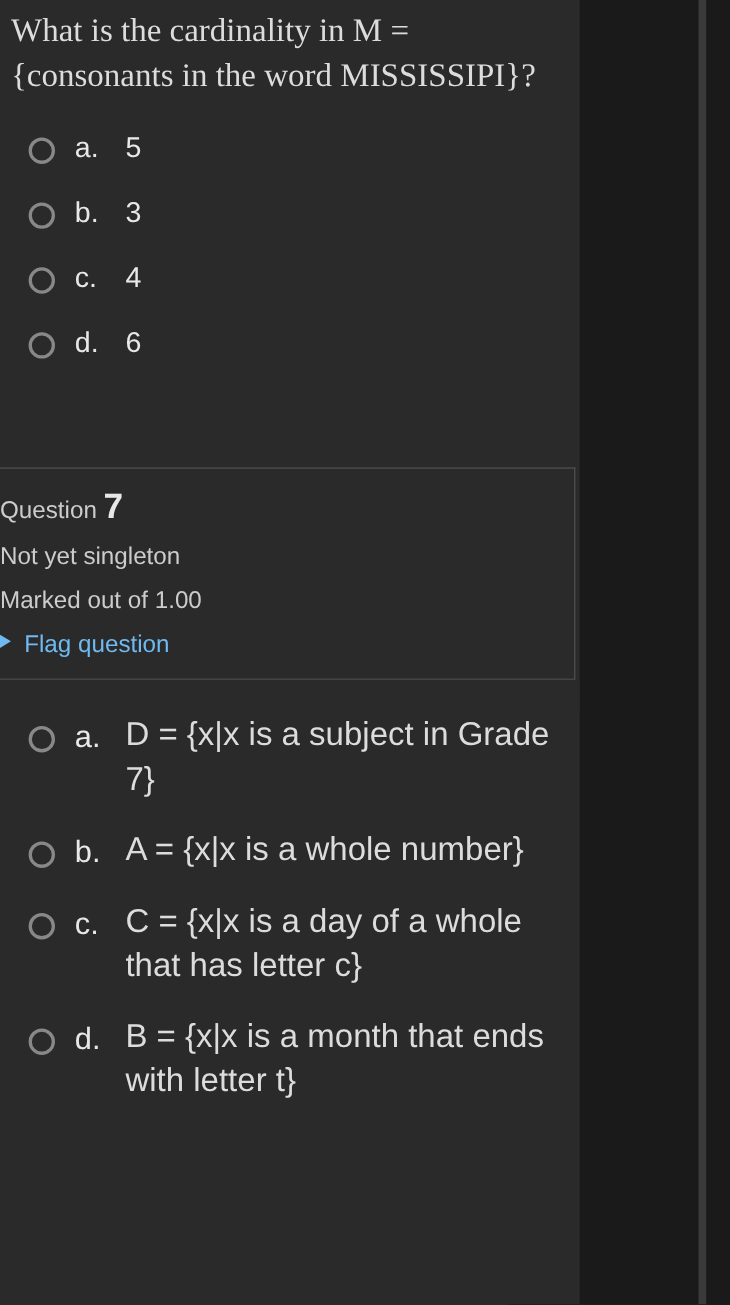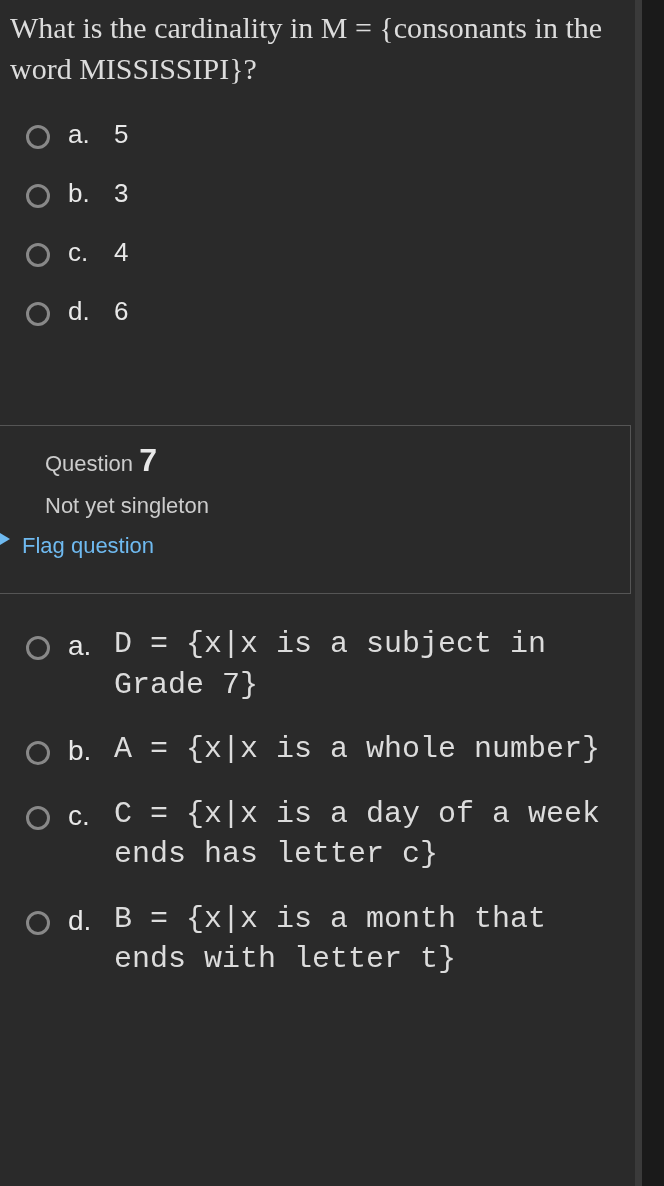--- a/index.html
+++ b/index.html
@@ -6,21 +6,21 @@
   body {
     background: #1a1a1a;
     color: #e0e0e0;
     font-family: Georgia, 'Times New Roman', serif;
     width: 664px;
     height: 1186px;
     overflow: hidden;
     position: relative;
   }
   .content-strip {
-    width: 635px;
+    width: 527px;
     background: #2a2a2a;
     min-height: 100%;
   }
   .right-gutter {
     position: absolute;
     top: 0;
     right: 0;
     width: 29px;
     height: 100%;
     background: #1a1a1a;
@@ -71,55 +71,55 @@
   .opt-letter.big {
     font-size: 28px;
     margin-top: 6px;
   }
   .opt-text {
     font-family: Arial, Helvetica, sans-serif;
     font-size: 26px;
     color: #e8e8e8;
   }
   .opt-text.big {
-    font-family: Liberation Mono, monospace;
+    font-family: Liberation Sans, sans-serif;
     font-size: 30px;
     line-height: 1.35;
     color: #dcdcdc;
   }
   .gap {
     height: 30px;
     background: #2a2a2a;
   }
   .info-box {
     border: 1px solid #555;
     border-left: none;
     margin-right: 4px;
     padding: 16px 14px 18px 0;
     font-family: Arial, Helvetica, sans-serif;
     color: #ccc;
   }
   .info-line {
     margin-bottom: 14px;
     font-size: 22px;
-    padding-left: 45px;
   }
   .qnum-line { font-size: 22px; color:#ccc; }
   .qnum {
     font-size: 32px;
     font-weight: bold;
     color: #e8e8e8;
   }
   .flag-line {
     display: flex;
+    align-items: center;
     gap: 8px;
     color: #6fbaf0;
     font-size: 22px;
     cursor: pointer;
-    margin-bottom: 16px;
+    margin-bottom: 0;
   }
   .flag-icon {
     width: 14px;
     height: 18px;
     position: relative;
   }
   .flag-icon::before {
     content: "";
     position: absolute;
     left: 0; top: 0;
@@ -158,20 +158,24 @@
       <span class="opt-text">6</span>
     </div>
   </div>
 
   <div class="info-box">
     <div class="info-line qnum-line">
       <span>Question</span>
       <span class="qnum">7</span>
     </div>
     <div class="info-line">Not yet singleton</div>
+    <div class="info-line">
+      <span>Marked out of</span>
+      <span>1.00</span>
+    </div>
     <div class="flag-line">
       <span class="flag-icon"></span>
       <span>Flag question</span>
     </div>
   </div>
 
   <div class="gap"></div>
 
 
   <div class="answers">
@@ -181,21 +185,21 @@
       <span class="opt-text big">D = {x|x is a subject in Grade 7}</span>
     </div>
     <div class="answer-row big">
       <div class="radio big"></div>
       <span class="opt-letter big">b.</span>
       <span class="opt-text big">A = {x|x is a whole number}</span>
     </div>
     <div class="answer-row big">
       <div class="radio big"></div>
       <span class="opt-letter big">c.</span>
-      <span class="opt-text big">C = {x|x is a day of a week ends has letter c}</span>
+      <span class="opt-text big">C = {x|x is a day of a whole that has letter c}</span>
     </div>
     <div class="answer-row big">
       <div class="radio big"></div>
       <span class="opt-letter big">d.</span>
       <span class="opt-text big">B = {x|x is a month that ends with letter t}</span>
     </div>
   </div>
 
 </div>
 

